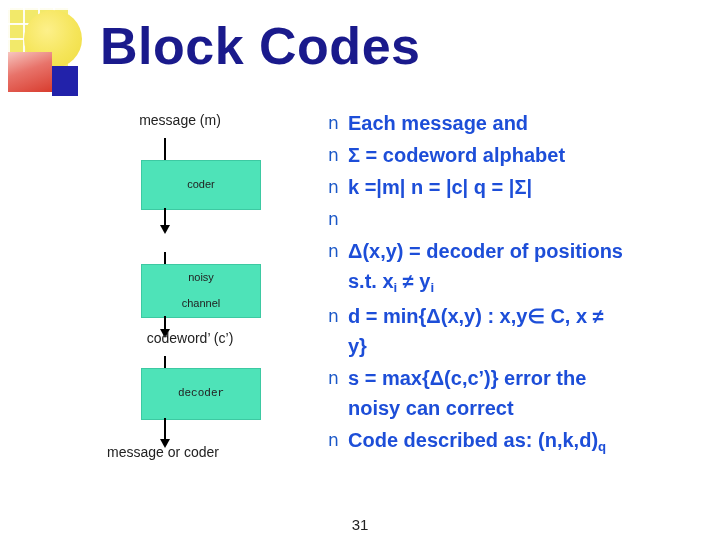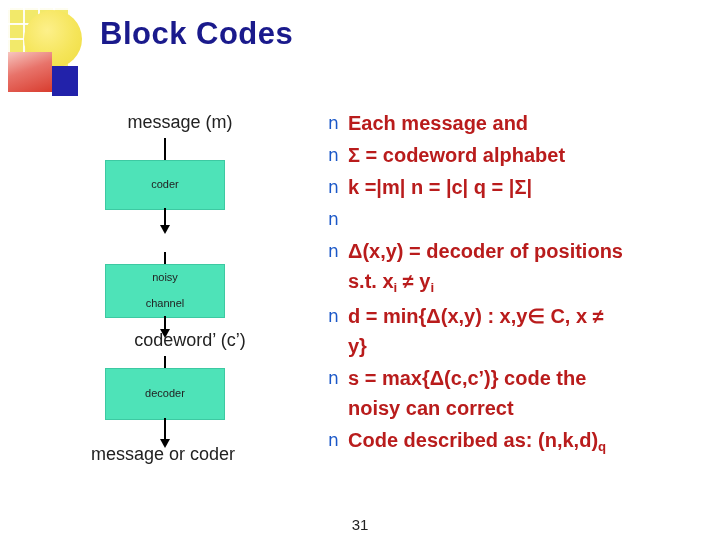--- a/index.html
+++ b/index.html
@@ -63,54 +63,55 @@
     width: 26px;
     height: 30px;
     background: #2222aa;
   }
 
   
   .slide-title {
     position: absolute;
     left: 100px;
     top: 16px;
-    font-size: 31px;
+    font-size: 52px;
     font-weight: bold;
     color: #1a1a8c;
     letter-spacing: 0.5px;
     text-align: center;
   }
 
   
   .flow {
     position: absolute;
     left: 60px;
     top: 104px;
     width: 280px;
     height: 400px;
   }
   .flow-label {
     position: absolute;
     text-align: center;
     color: #222222;
-    font-size: 18px;
+    font-size: 14px;
     white-space: nowrap;
   }
   .flow-box {
     position: absolute;
     background: #4ee3b8;
     border: 1px solid #3dc9a2;
     color: #222222;
     font-size: 11px;
     display: flex;
     align-items: center;
     justify-content: center;
     flex-direction: column;
     line-height: 1.25;
     text-align: center;
+    margin-left: 36px;
   }
   .arrow {
     position: absolute;
     width: 2px;
     background: #000000;
   }
   .arrow::after {
     content: "";
     position: absolute;
     left: -4px;
@@ -136,21 +137,21 @@
   }
   .bullet-mark {
     color: #1a57c7;
     font-family: "DejaVu Sans", sans-serif;
     font-size: 17px;
     line-height: 30px;
     width: 20px;
     flex: 0 0 20px;
   }
   .bullet-text {
-    color: #b91c1c;
+    color: #1d4ed8;
     font-size: 20px;
     font-weight: bold;
     line-height: 30px;
   }
   sub {
     font-size: 0.66em;
     vertical-align: baseline;
     position: relative;
     top: 0.32em;
   }
@@ -202,21 +203,21 @@
       <span>noisy</span>
       <span>channel</span>
     </div>
 
     <div class="arrow" style="left:104px; top:212px; height:14px;"></div>
 
     <div class="flow-label" style="left:40px; top:226px; width:180px;">codeword’ (c’)</div>
 
     <div class="arrow" style="left:104px; top:252px; height:18px;"></div>
 
-    <div class="flow-box" style="left:45px; top:264px; width:118px; height:50px;">decoder</div>
+    <div class="flow-box" style="left:45px; top:264px; width:118px; height:50px;font-family:Liberation Mono, monospace;">decoder</div>
 
     <div class="arrow" style="left:104px; top:314px; height:22px;"></div>
 
     <div class="flow-label" style="left:-42px; top:340px; width:290px;">message or coder</div>
   </div>
 
   <div class="bullets">
 
     <div class="bullet-row">
       <span class="bullet-mark">n</span>
@@ -251,21 +252,21 @@
       <span class="bullet-mark">n</span>
       <span class="bullet-text sym">
         <span>d = min{Δ(x,y) : x,y∈ C, x ≠</span><br>
         <span>y}</span>
       </span>
     </div>
 
     <div class="bullet-row">
       <span class="bullet-mark">n</span>
       <span class="bullet-text sym">
-        <span>s = max{Δ(c,c’)} code the</span><br>
+        <span>s = max{Δ(c,c’)} error the</span><br>
         <span>noisy can correct</span>
       </span>
     </div>
 
     <div class="bullet-row">
       <span class="bullet-mark">n</span>
       <span class="bullet-text">Code described as: (n,k,d)<sub>q</sub></span>
     </div>
 
   </div>

